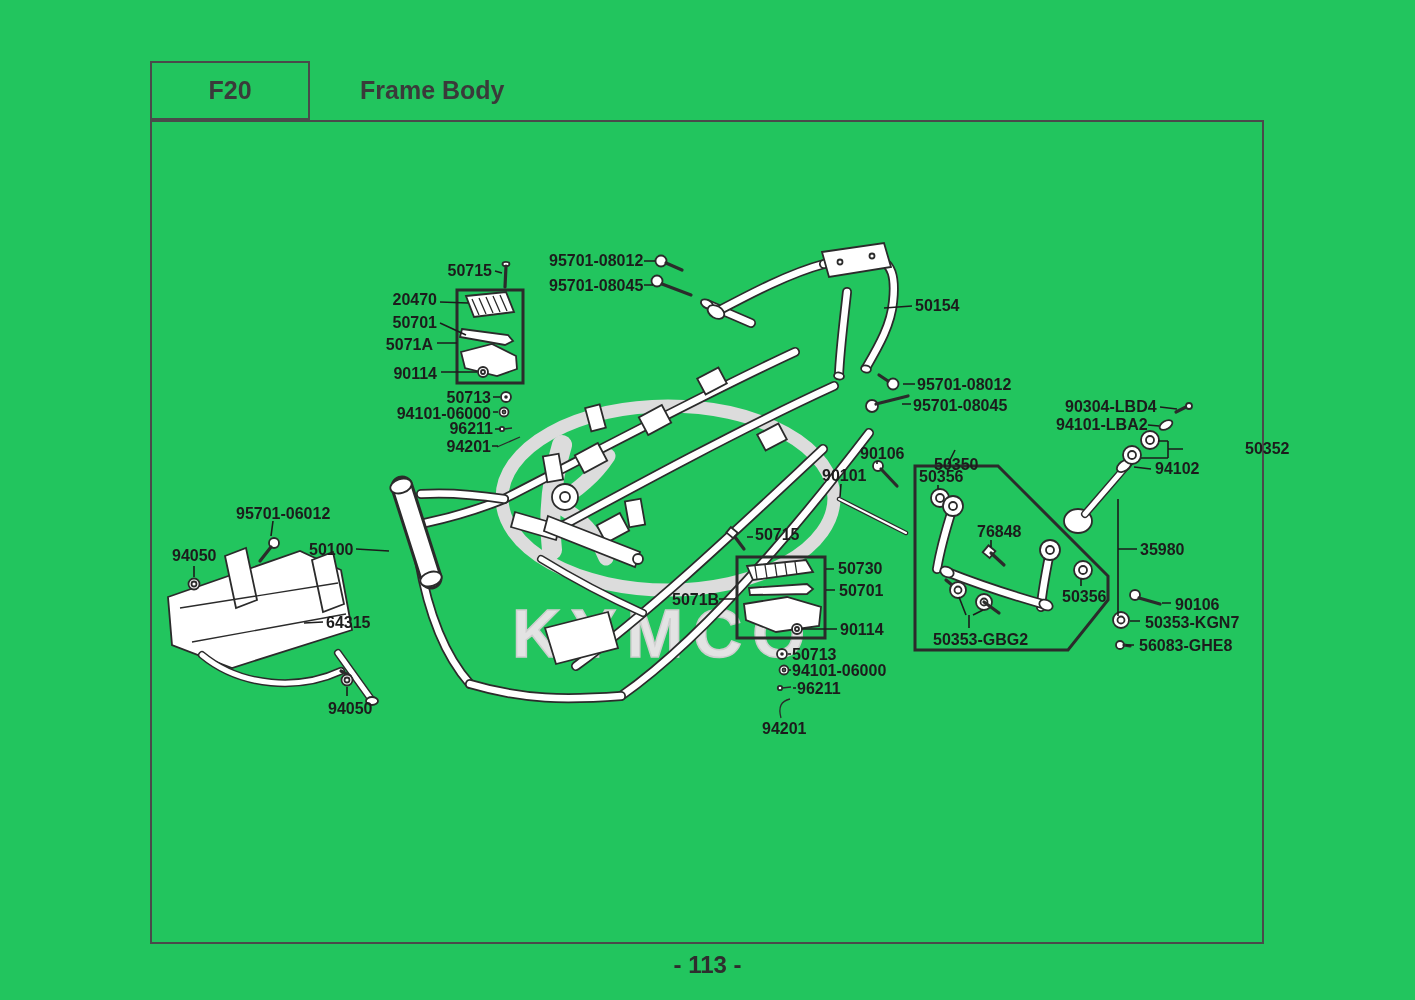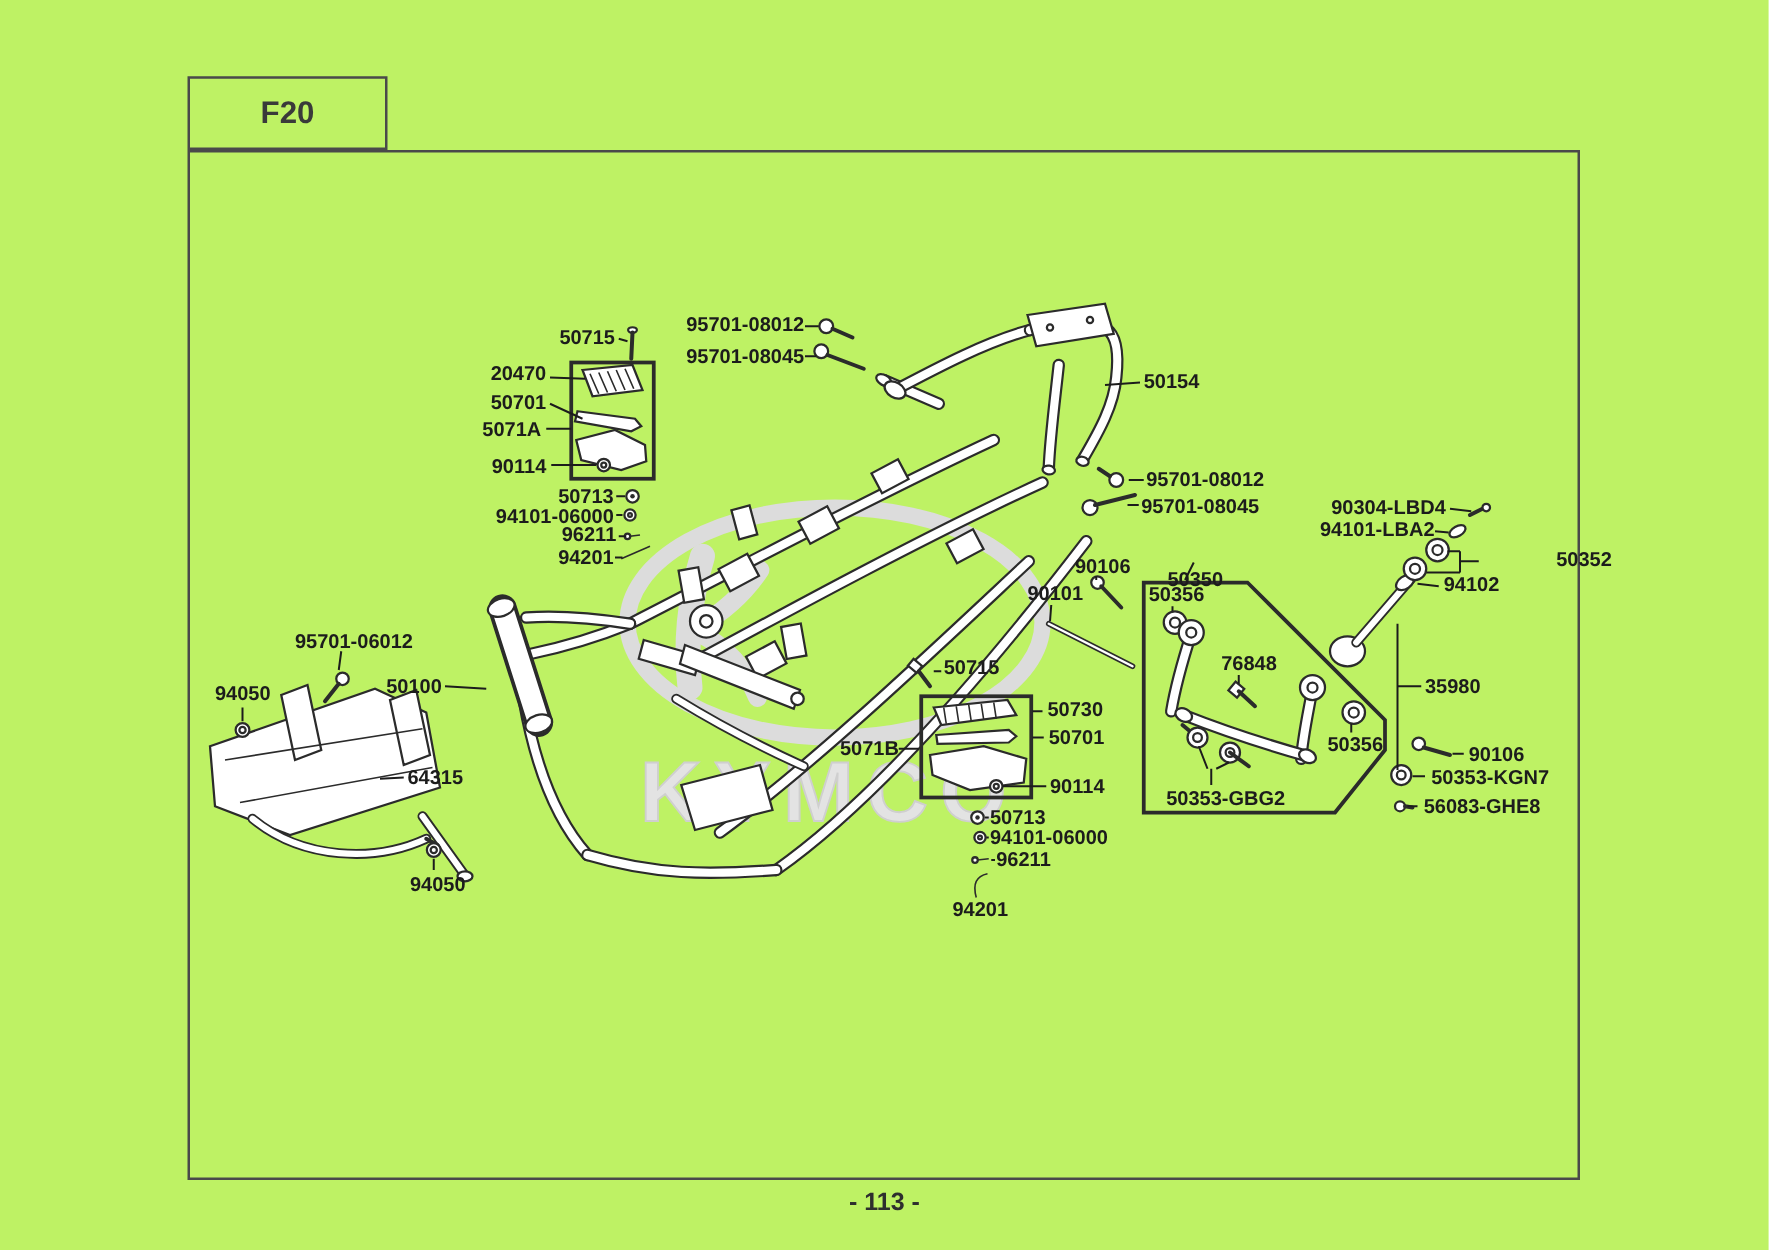--- a/index.html
+++ b/index.html
@@ -1,29 +1,29 @@
 <!DOCTYPE html>
 <html><head>
 <meta charset="utf-8">
 <style>
   html,body{margin:0;padding:0;background:#fff;}
-  .page{position:relative;width:1415px;height:1000px;background:#bef264;overflow:hidden;
+  .page{position:relative;width:1415px;height:1000px;background:#22c55e;overflow:hidden;
         font-family:"Liberation Sans",sans-serif;}
   .hdr-code-box{position:absolute;left:150px;top:61px;width:160px;height:59px;
         border:2px solid #4a4a4a;box-sizing:border-box;display:flex;align-items:center;justify-content:center;}
   .hdr-code-box span{font-size:25px;font-weight:bold;color:#3a3a3a;}
   .hdr-title{position:absolute;left:360px;top:61px;height:59px;display:flex;align-items:center;
         font-size:25px;font-weight:bold;color:#3a3a3a;}
   .content-box{position:absolute;left:150px;top:120px;width:1114px;height:824px;
         border:2px solid #4a4a4a;box-sizing:border-box;}
   .art{position:absolute;left:0;top:0;}
   .lbl{position:absolute;font-size:16px;font-weight:bold;color:#1c1c1c;white-space:nowrap;line-height:17px;}
   .lbl.r{text-align:right;}
   .pageno{position:absolute;left:0;top:951px;width:1415px;text-align:center;
-        font-size:20px;font-weight:bold;color:#2e2e2e;}
+        font-size:24px;font-weight:bold;color:#2e2e2e;}
   
   .tube-o{fill:none;stroke:#2b2b2b;stroke-width:10;stroke-linecap:round;}
   .tube-i{fill:none;stroke:#fff;stroke-width:6.5;stroke-linecap:round;}
   .tube2-o{fill:none;stroke:#2b2b2b;stroke-width:8;stroke-linecap:round;}
   .tube2-i{fill:none;stroke:#fff;stroke-width:5;stroke-linecap:round;}
   .part{fill:#fff;stroke:#2b2b2b;stroke-width:1.8;}
   .thin{fill:none;stroke:#2b2b2b;stroke-width:1.3;}
   .bolt{fill:none;stroke:#2b2b2b;stroke-width:3.2;stroke-linecap:round;}
   .leader{fill:none;stroke:#1c1c1c;stroke-width:1.6;}
   .callbox{fill:none;stroke:#2b2b2b;stroke-width:3;}
@@ -33,20 +33,21 @@
         font-family:"Liberation Sans",sans-serif;}
 </style>
 </head>
 <body>
 
 <div class="page">
 
   <div class="hdr-code-box">
     <span>F20</span>
   </div>
+  <div class="hdr-title">Frame Body</div>
   <div class="content-box"></div>
 
   <svg class="art" width="1415" height="1000" viewBox="0 0 1415 1000">
 
     <g>
       <ellipse class="wm-ring" cx="668" cy="498" rx="166" ry="92"></ellipse>
       <path class="wm-k" d="M562,445 C552,478 548,515 552,550" stroke-width="20"></path>
       <path class="wm-k" d="M556,502 C577,492 596,474 608,456" stroke-width="15"></path>
       <path class="wm-k" d="M558,506 C580,516 597,536 606,558" stroke-width="15"></path>
       <text class="wm-text" x="512" y="657">KYMCO</text>

